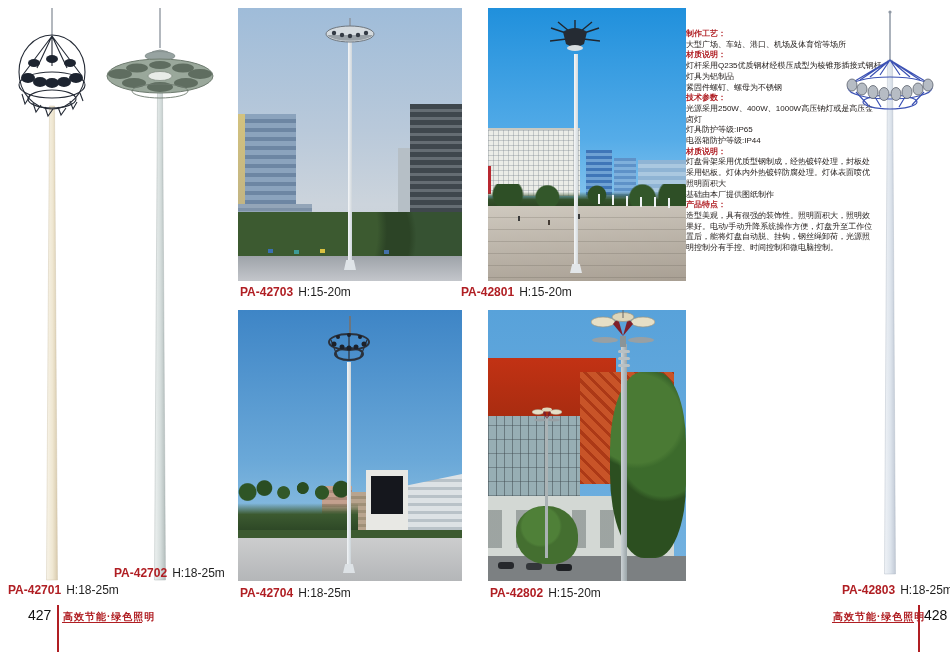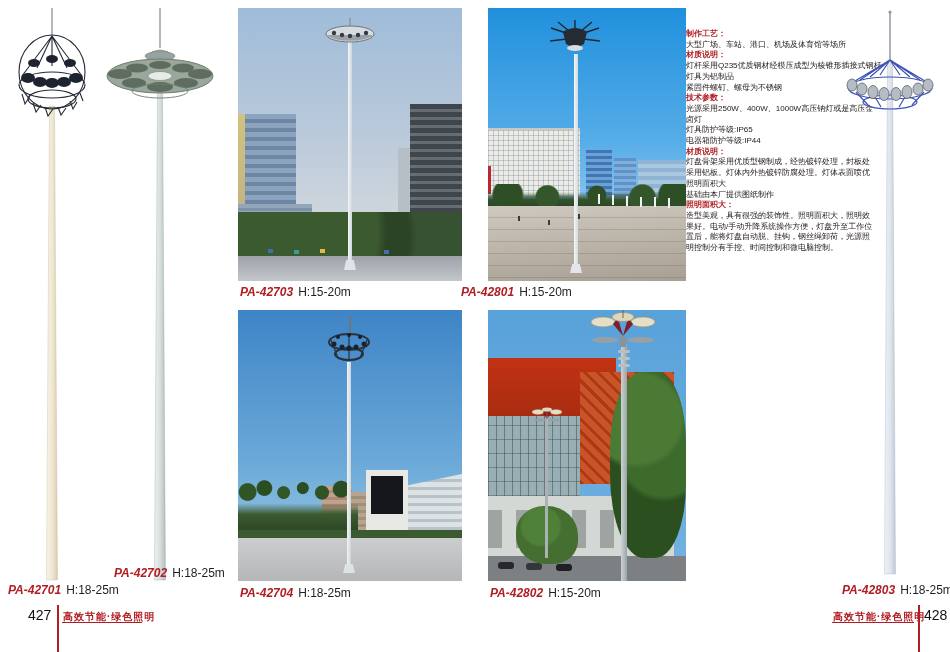--- a/index.html
+++ b/index.html
@@ -1,21 +1,21 @@
 <!DOCTYPE html>
 <html><head>
 <meta charset="utf-8">
 <style>
   html,body{margin:0;padding:0;background:#fff;}
   #page{position:relative;width:950px;height:652px;background:#ffffff;overflow:hidden;
         font-family:"Liberation Sans",sans-serif;}
   .abs{position:absolute;}
   .photo{position:absolute;overflow:hidden;}
   .plabel{position:absolute;white-space:nowrap;font-size:12px;line-height:14px;}
-  .pcode{color:#b01e23;font-weight:bold;font-style:italic;}
+  .pcode{color:#b01e23;font-weight:bold;}
   .pheight{color:#1f1f1f;margin-left:5px;}
   .spec{position:absolute;left:686px;top:29px;width:170px;font-size:8px;line-height:10.7px;color:#26211f;}
   .spec-h{color:#b01e23;font-weight:bold;white-space:nowrap;}
   .spec-l{white-space:nowrap;}
   .slogan{position:absolute;font-size:10px;color:#b01e23;font-weight:bold;letter-spacing:1px;white-space:nowrap;}
   .pagenum{position:absolute;font-size:14px;font-weight:normal;color:#111;}
   .redline-v{position:absolute;width:2px;background:#b01e23;}
   .redline-h{position:absolute;height:1px;background:#b01e23;}
 </style>
 </head>
@@ -203,21 +203,21 @@
     <div class="spec-h">技术参数：</div>
     <div class="spec-l">光源采用250W、400W、1000W高压钠灯或是高压金</div>
     <div class="spec-l">卤灯</div>
     <div class="spec-l">灯具防护等级:IP65</div>
     <div class="spec-l">电器箱防护等级:IP44</div>
     <div class="spec-h">材质说明：</div>
     <div class="spec-l">灯盘骨架采用优质型钢制成，经热镀锌处理，封板处</div>
     <div class="spec-l">采用铝板。灯体内外热镀锌防腐处理。灯体表面喷优</div>
     <div class="spec-l">照明面积大</div>
     <div class="spec-l">基础由本厂提供图纸制作</div>
-    <div class="spec-h">照明面积大：</div>
+    <div class="spec-h">产品特点：</div>
     <div class="spec-l">造型美观，具有很强的装饰性。照明面积大，照明效</div>
     <div class="spec-l">果好。电动/手动升降系统操作方便，灯盘升至工作位</div>
     <div class="spec-l">置后，能将灯盘自动脱、挂钩，钢丝绳卸荷，光源照</div>
     <div class="spec-l">明控制分有手控、时间控制和微电脑控制。</div>
   </div>
 
   <div class="abs" style="left:845px;top:8px;width:105px;height:578px;">
     <svg width="105" height="578" viewBox="0 0 105 578">
       <defs>
         <linearGradient id="gPale" x1="0" y1="0" x2="1" y2="0">

